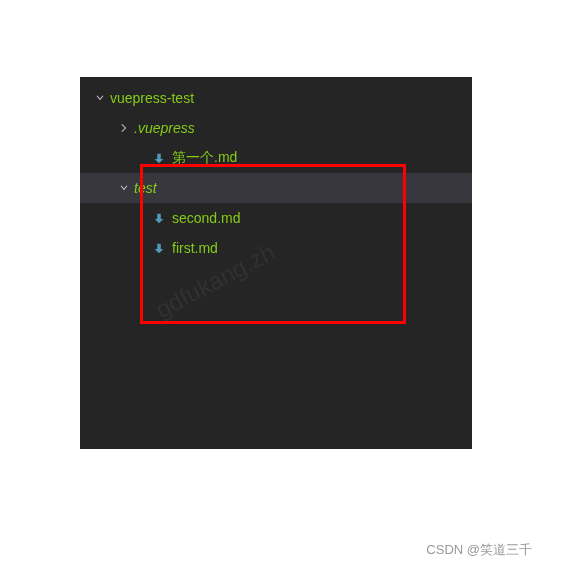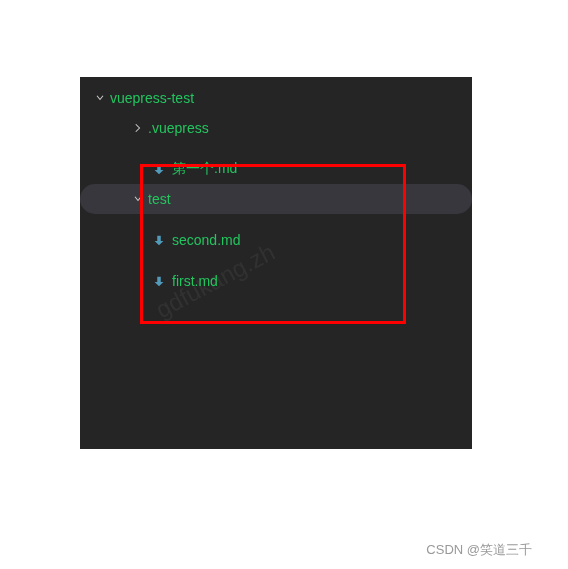--- a/index.html
+++ b/index.html
@@ -38,44 +38,43 @@
       display: flex;
       align-items: center;
       height: 30px;
       font-size: 14px;
       white-space: nowrap;
       position: relative;
       z-index: 1;
     }
     .tree-row.highlighted {
       background: #37373d;
-      border-radius: 15px;
     }
     .chevron {
       width: 16px;
       display: inline-flex;
       justify-content: center;
       align-items: center;
       margin-right: 2px;
     }
     .file-icon {
       width: 18px;
       display: inline-flex;
       justify-content: center;
       align-items: center;
       margin-right: 4px;
     }
     .label {
-      color: #22c55e;
+      color: #84cc16;
       text-align: right;
     }
     .indent-0 { padding-left: 12px; }
     .indent-1 { padding-left: 30px; }
-    .indent-2 { padding-left: 50px; }
-    .indent-3 { padding-left: 70px; margin-top: 11px; }
+    .indent-2 { padding-left: 36px; font-style: italic; }
+    .indent-3 { padding-left: 70px; }
     .highlight-box {
       position: absolute;
       left: 140px;
       top: 164px;
       width: 266px;
       height: 160px;
       border: 3px solid #ff0000;
       pointer-events: none;
       z-index: 5;
     }

